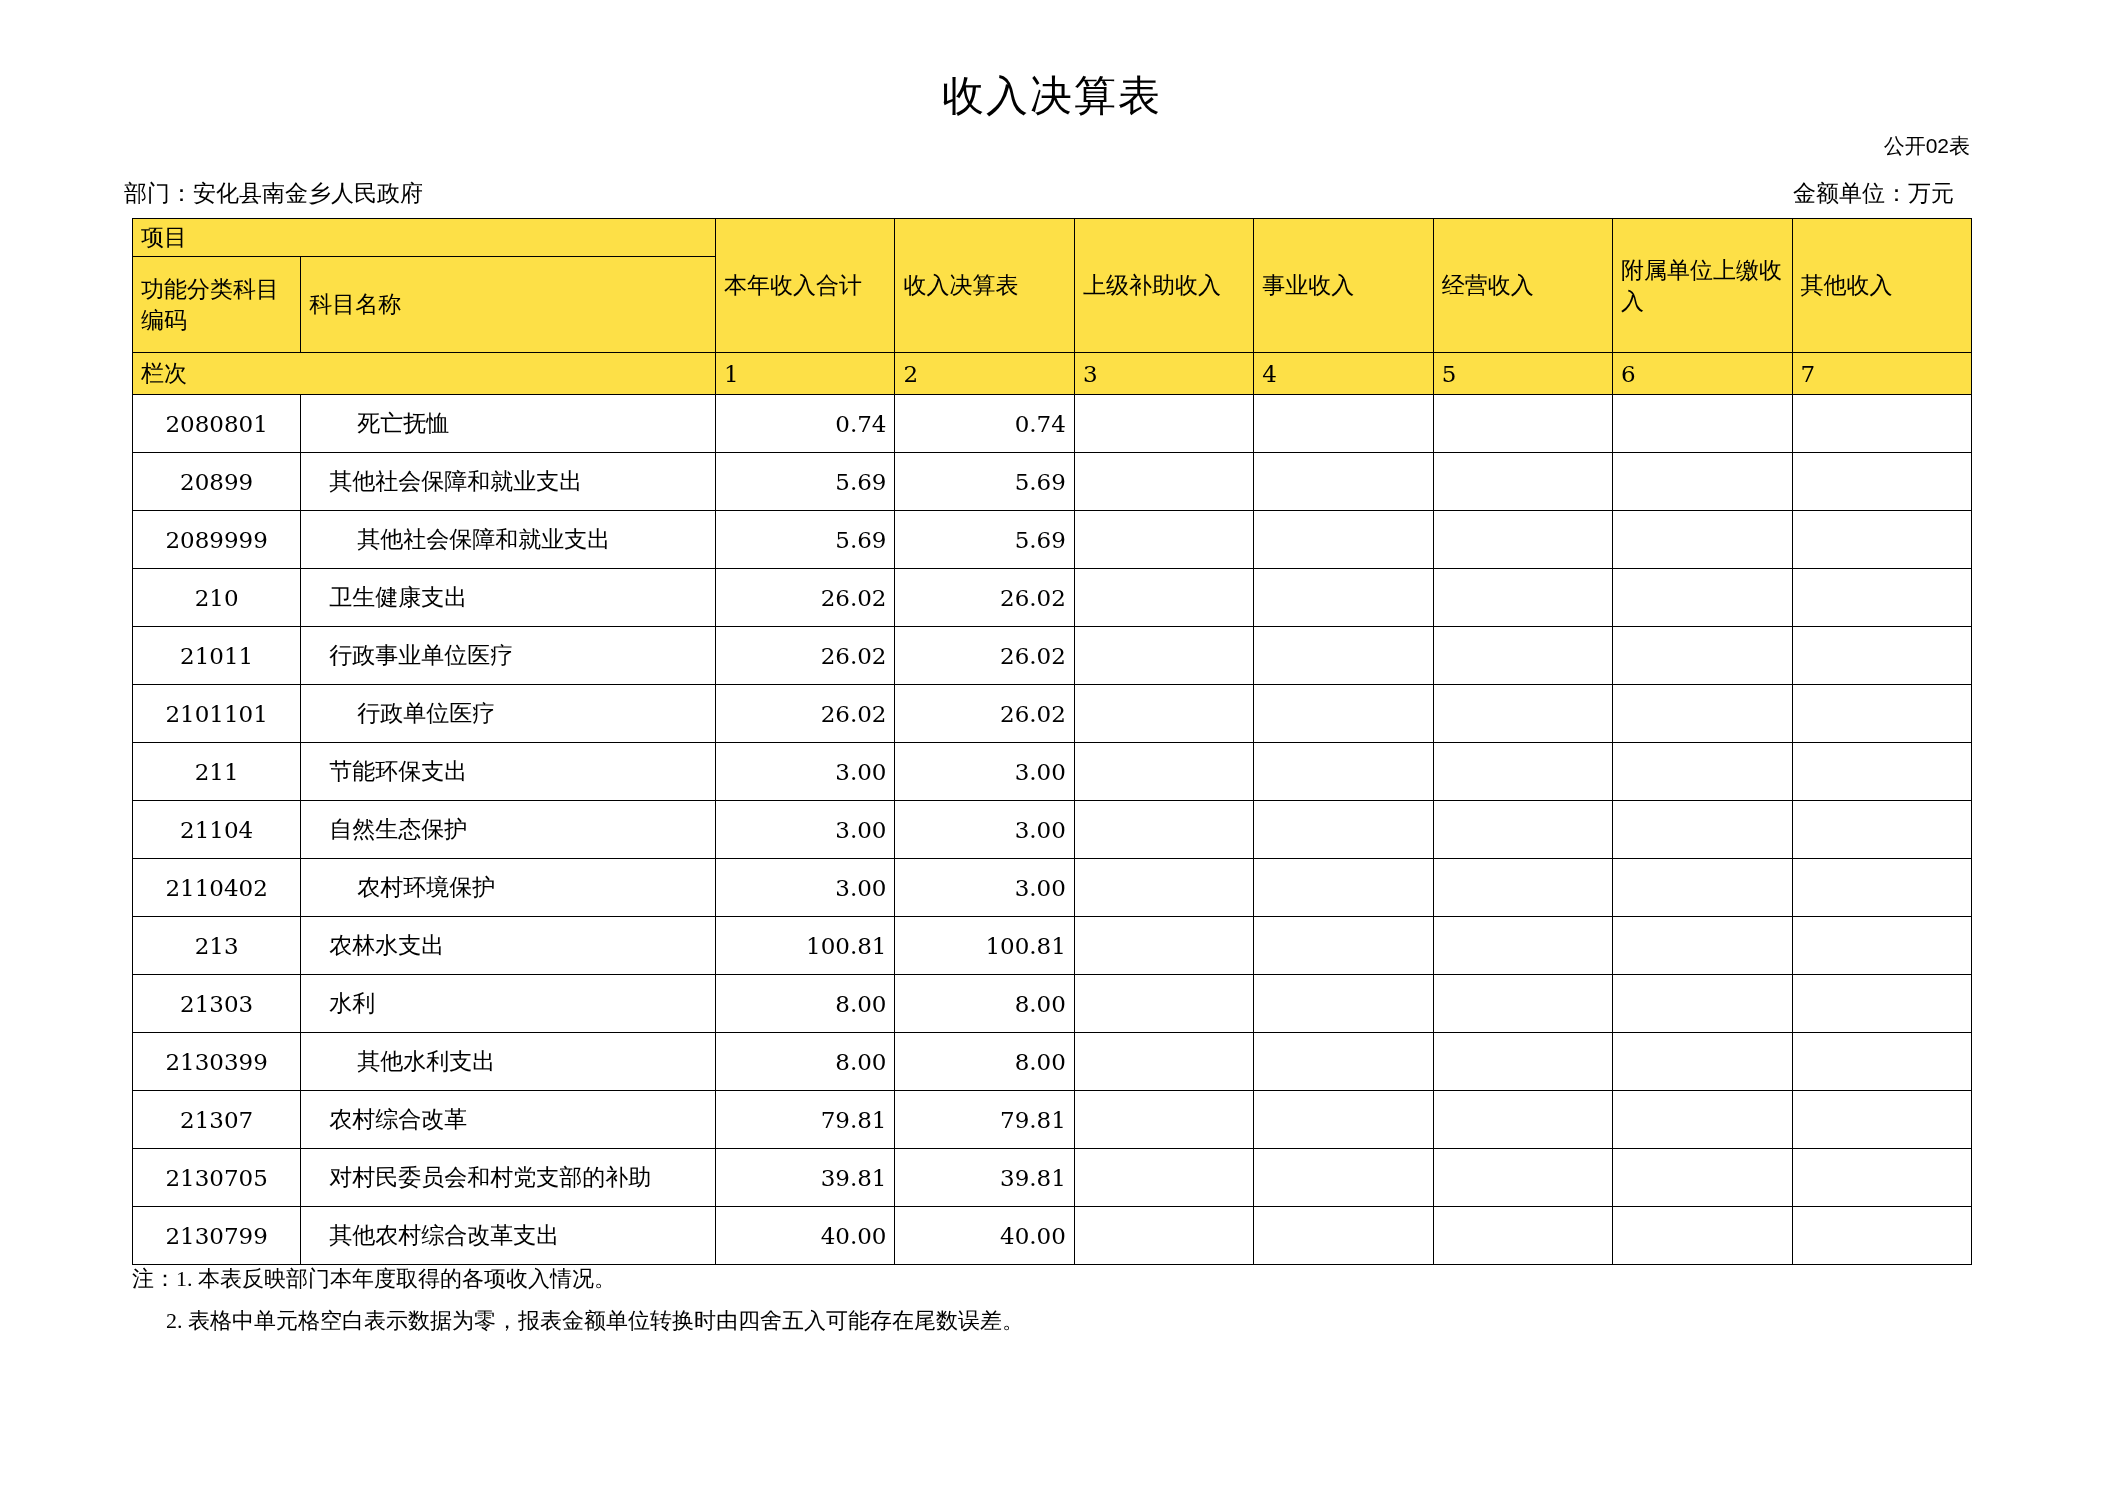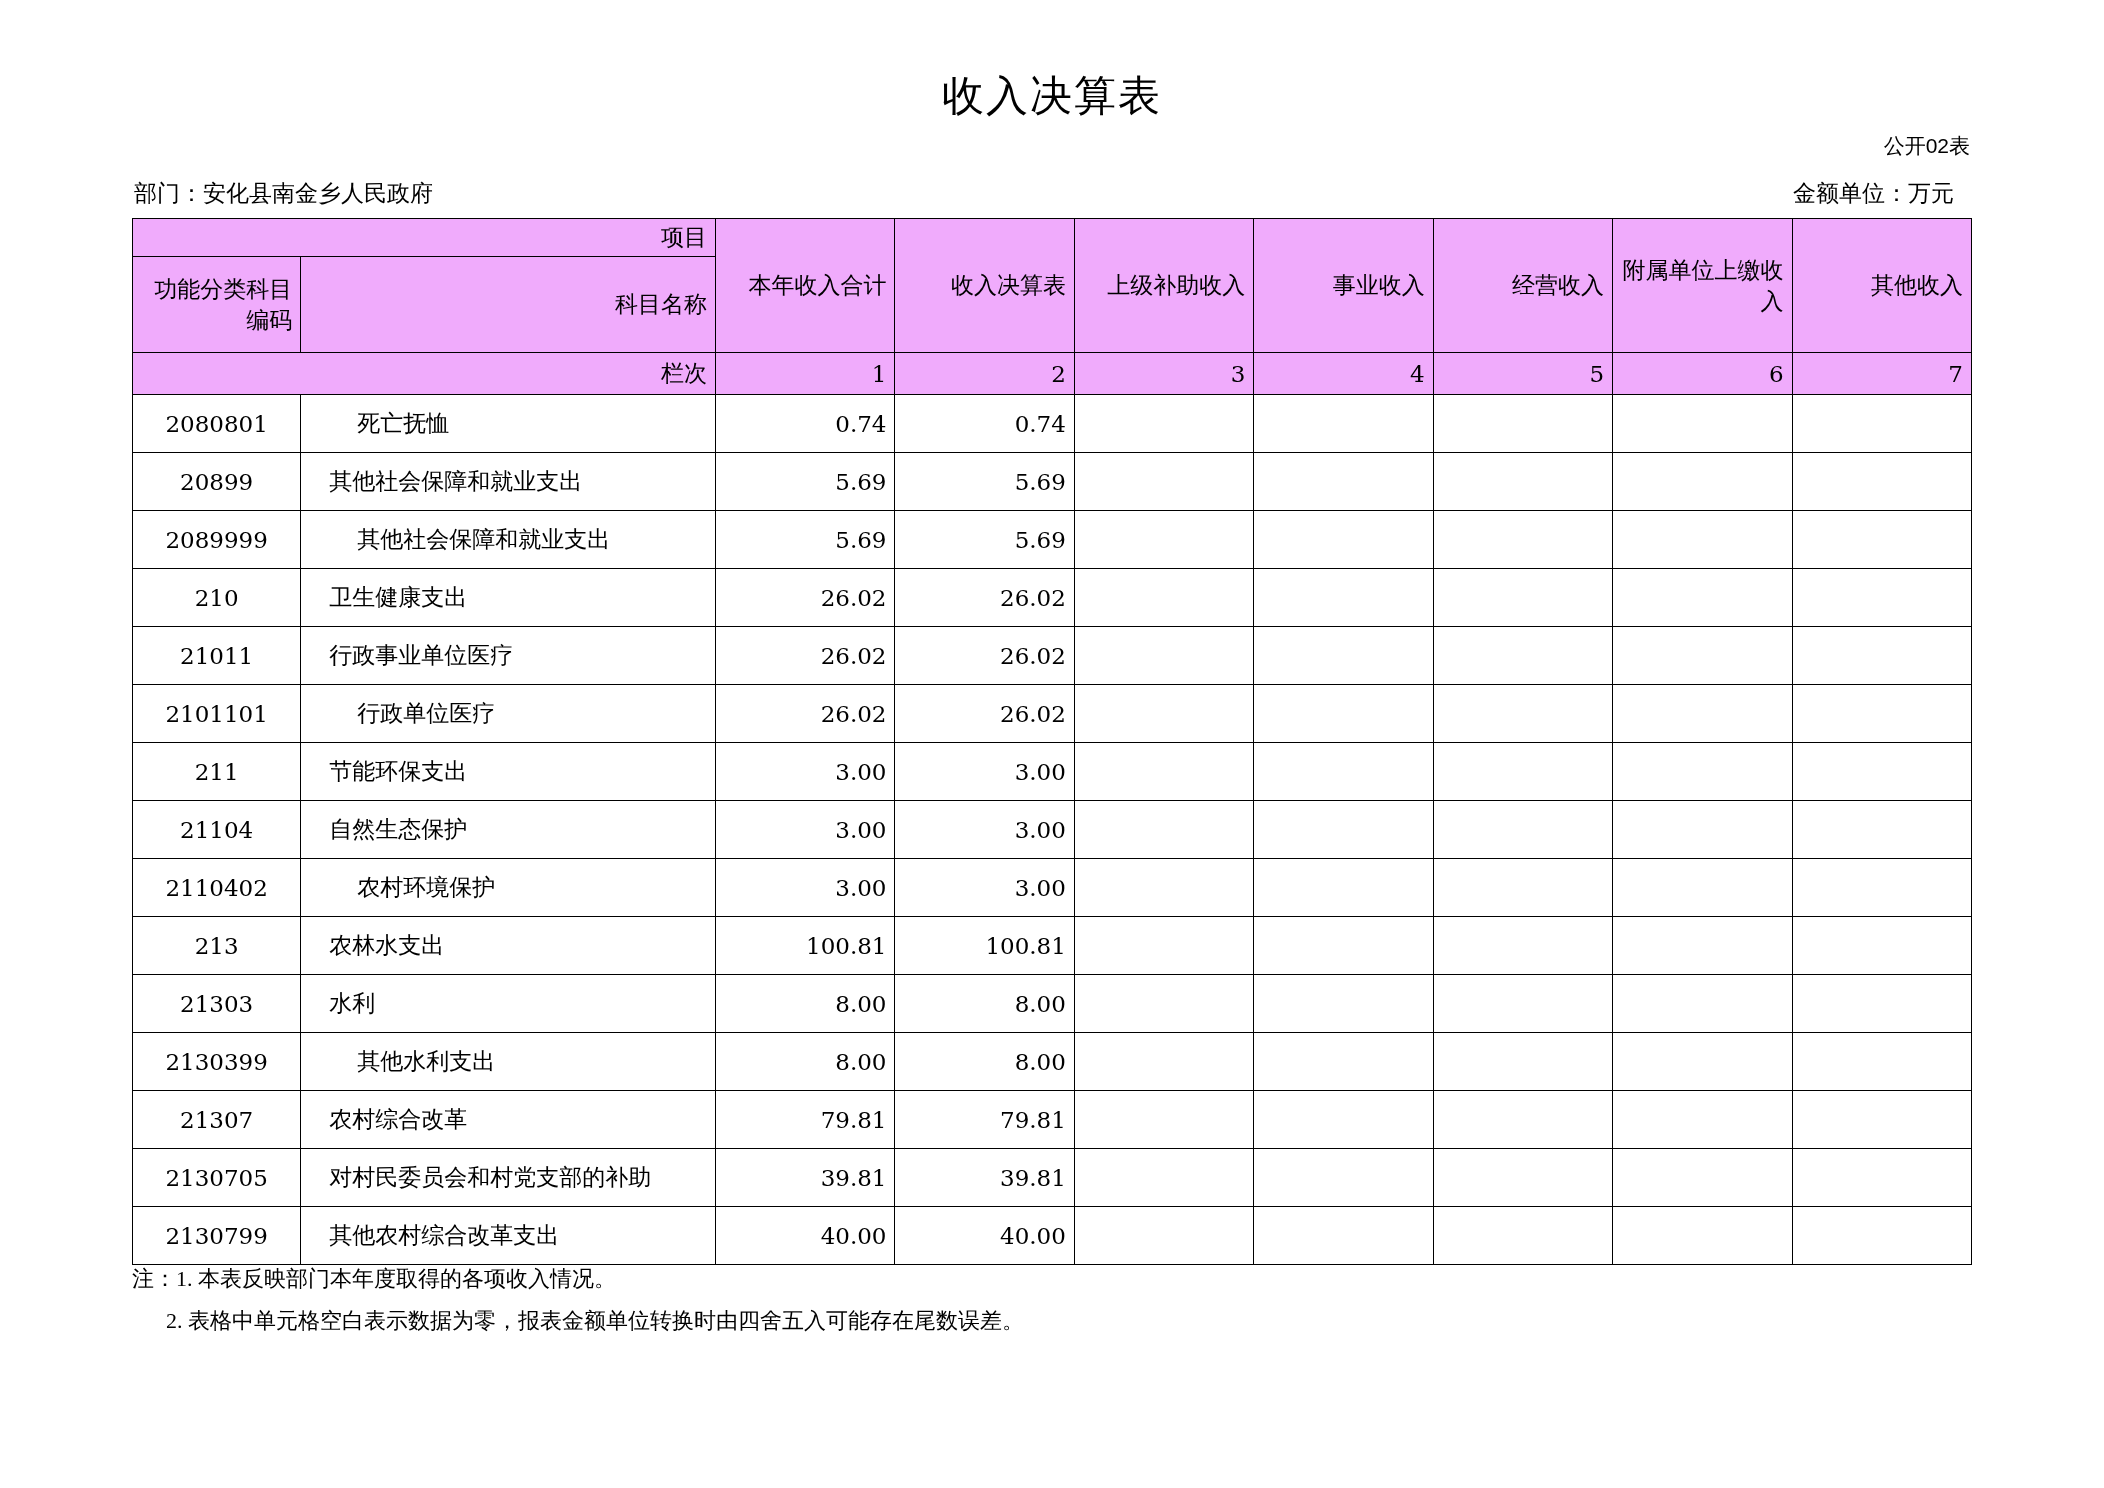--- a/index.html
+++ b/index.html
@@ -39,21 +39,21 @@
   }
   .meta-row {
     position: absolute;
     left: 0;
     right: 0;
     top: 178px;
     height: 30px;
   }
   .meta-left {
     position: absolute;
-    left: 134px;
+    left: 124px;
     font-size: 23px;
     font-family: Liberation Mono, monospace;
   }
   .meta-right {
     position: absolute;
     right: 150px;
     font-size: 23px;
     font-family: "DejaVu Serif", "Liberation Serif", serif;
   }
   table.main {
@@ -67,22 +67,22 @@
   }
   table.main td, table.main th {
     border: 1.5px solid #000000;
     font-weight: normal;
     font-size: 23px;
     padding: 0 8px;
     vertical-align: middle;
     box-sizing: border-box;
   }
   .hdr {
-    background: #f0abfc;
-    text-align: right;
+    background: #fde047;
+    text-align: left;
   }
   .hdr-item {
     height: 38px;
   }
   .hdr-main {
     height: 96px;
   }
   .hdr-rank {
     height: 42px;
   }

